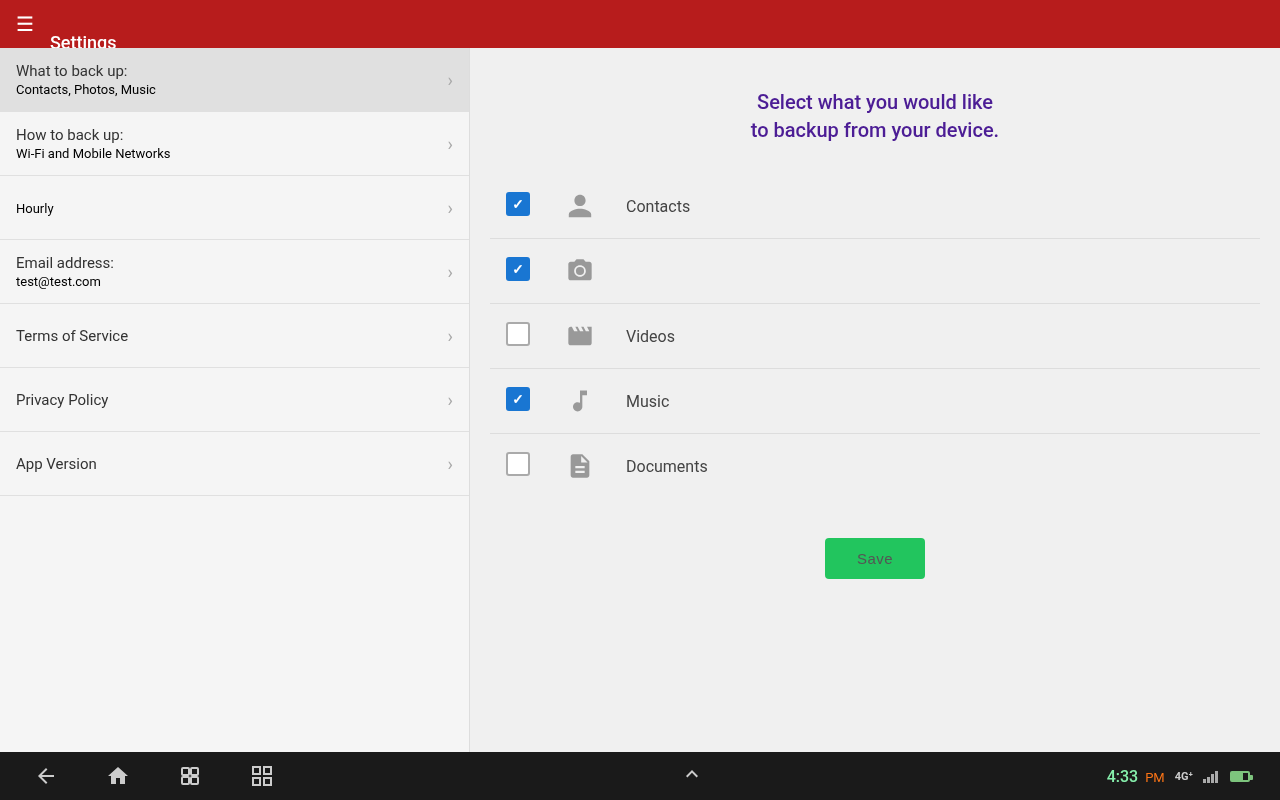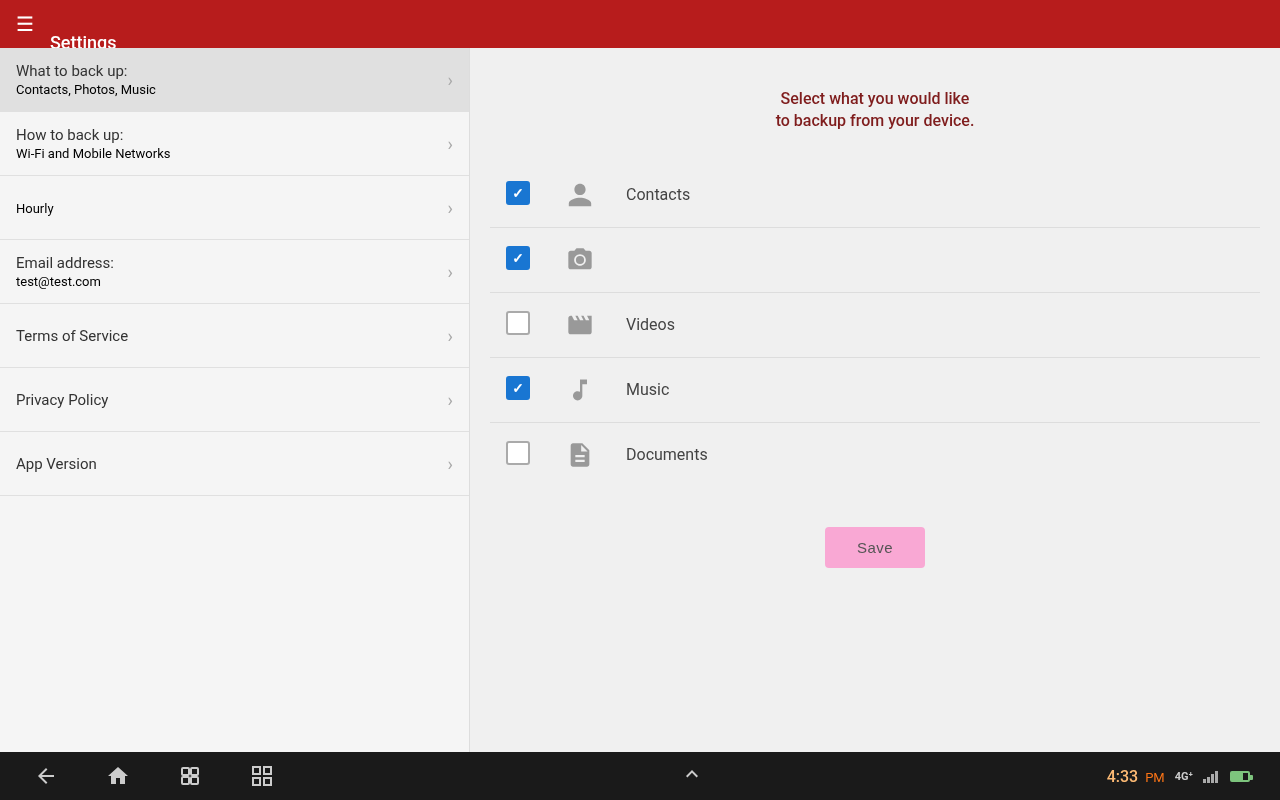--- a/index.html
+++ b/index.html
@@ -58,22 +58,22 @@
     #content {
       flex: 1;
       background: #f0f0f0;
       display: flex;
       flex-direction: column;
       align-items: center;
       padding: 40px 20px 20px;
     }
 
     .content-title {
-      font-size: 16px;
-      color: #7f1d1d;
+      font-size: 20px;
+      color: #4c1d95;
       text-align: center;
       font-weight: 500;
       margin-bottom: 30px;
       line-height: 1.4;
     }
 
     .backup-list {
       width: 100%;
       max-width: 780px;
       background: transparent;
@@ -131,21 +131,21 @@
 
     .item-label {
       font-size: 16px;
       color: #444;
       flex: 1;
     }
 
     .save-btn {
       margin-top: 40px;
       padding: 12px 32px;
-      background: #f9a8d4;
+      background: #22c55e;
       border: none;
       border-radius: 4px;
       font-size: 15px;
       color: #555;
       cursor: pointer;
       letter-spacing: 0.5px;
     }
 
     
     #bottombar {
@@ -386,21 +386,21 @@
   </div>
 
   <div class="bottom-center">
     <svg width="24" height="24" viewBox="0 0 24 24" fill="#ccc">
       <path d="M12 8l-6 6 1.41 1.41L12 10.83l4.59 4.58L18 14z"></path>
     </svg>
   </div>
 
   <div class="bottom-right">
     <span>
-      <span style="font-size:16px;font-weight:500;color:#fdba74;">4:33</span>
+      <span style="font-size:16px;font-weight:500;color:#86efac;">4:33</span>
       <span style="font-size:13px;color:#f97316;margin-left:3px;">PM</span>
     </span>
     <span style="font-size:11px;color:#ccc;font-weight:bold;">4G⁺</span>
     <div class="signal-bar">
       <span style="height:4px;"></span>
       <span style="height:6px;"></span>
       <span style="height:9px;"></span>
       <span style="height:12px;"></span>
     </div>
     <div class="battery-icon">

